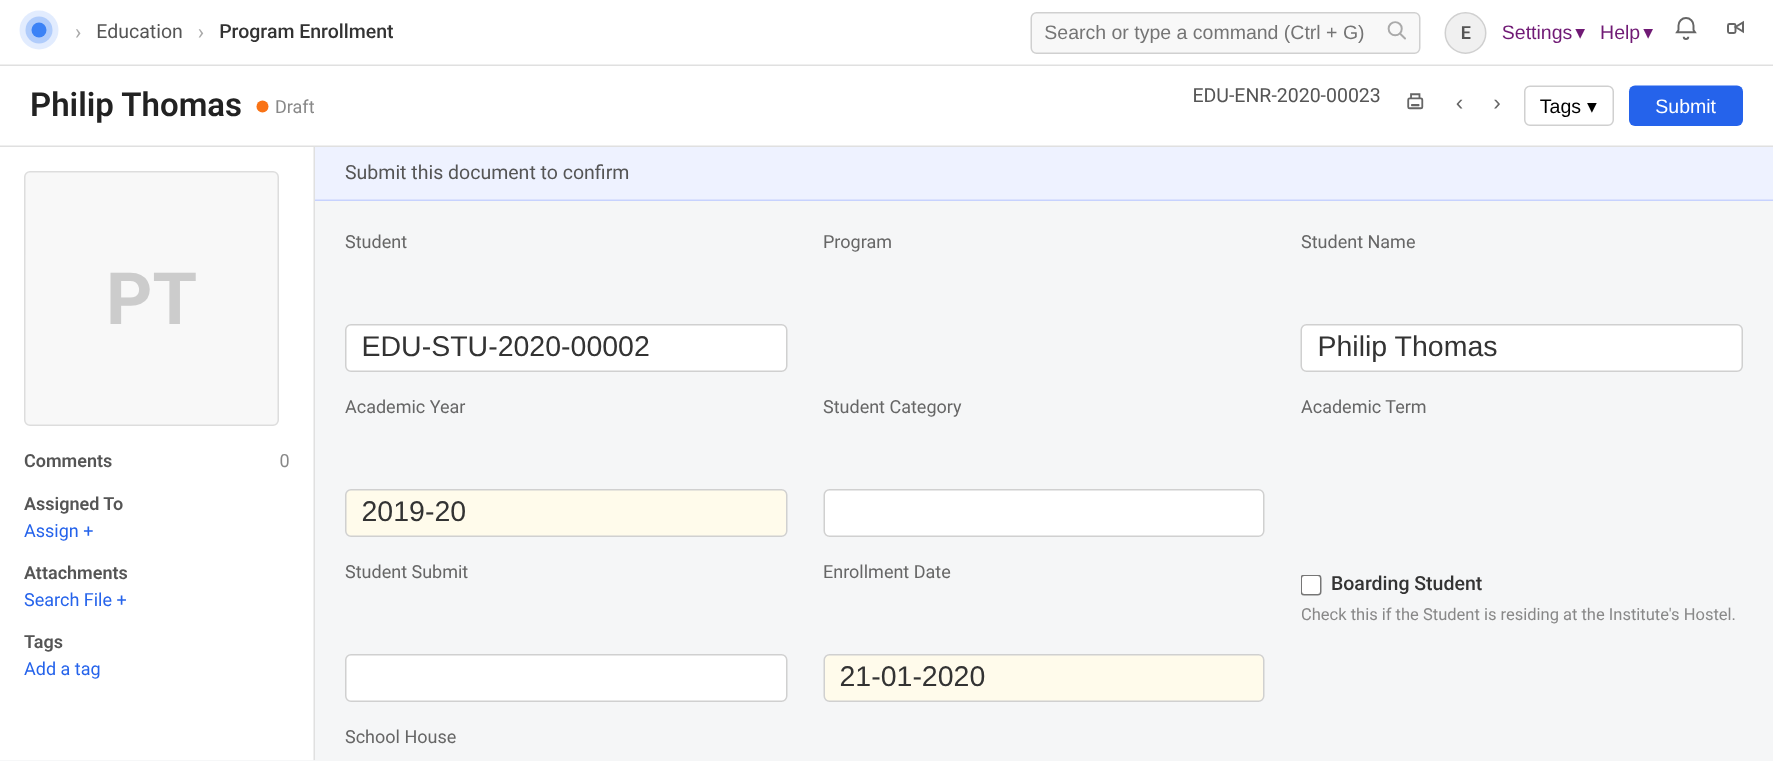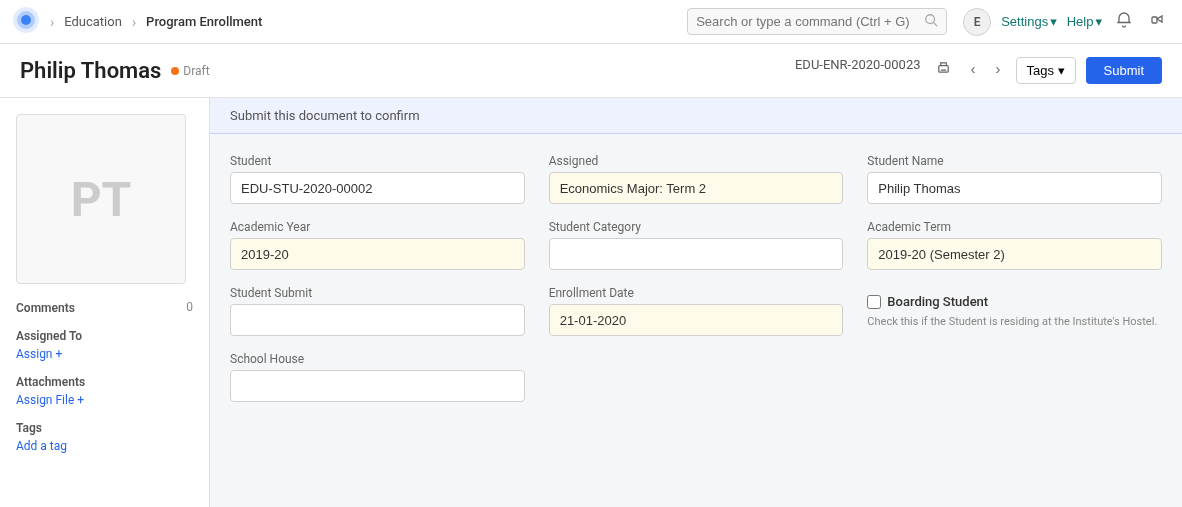--- a/index.html
+++ b/index.html
@@ -18,21 +18,21 @@
       border: 1px solid #d0d0d0; border-radius: 4px; padding: 4px 8px;
       background: #f8f8f8; width: 260px; gap: 6px;
     }
     .topnav-search input { border: none; background: transparent; outline: none; font-size: 13px; color: #555; width: 100%; }
     .topnav-actions { display: flex; align-items: center; gap: 10px; margin-left: 8px; }
     .topnav-avatar-e {
       width: 28px; height: 28px; border-radius: 50%; background: #f0f0f0;
       display: flex; align-items: center; justify-content: center; font-size: 12px; font-weight: 600; color: #555;
       border: 1px solid #d0d0d0; cursor: pointer;
     }
-    .topnav-btn { font-size: 13px; color: #0f766e; background: none; border: none; cursor: pointer; display: flex; align-items: center; gap: 2px; text-align: right; }
+    .topnav-btn { font-size: 13px; color: #701a75; background: none; border: none; cursor: pointer; display: flex; align-items: center; gap: 2px; text-align: right; }
     .topnav-icon-btn { background: none; border: none; cursor: pointer; color: #666; font-size: 16px; padding: 4px; }
 
     
     .page-header {
       display: flex; align-items: center; background: #fff;
       border-bottom: 1px solid #e0e0e0; padding: 10px 20px; height: 54px;
     }
     .page-title { font-size: 22px; font-weight: 600; color: #222; }
     .draft-badge {
       margin-left: 10px; display: flex; align-items: center; gap: 4px;
@@ -79,22 +79,23 @@
       padding: 10px 20px; font-size: 13px; color: #555;
     }
 
     
     .form-container { padding: 20px; }
     .form-grid { display: grid; grid-template-columns: 1fr 1fr 1fr; gap: 16px 24px; }
     .form-group { display: flex; flex-direction: column; gap: 4px; }
     .form-label { font-size: 12px; color: #666; }
     .form-input {
       border: 1px solid #d0d0d0; border-radius: 4px; padding: 6px 10px;
-      font-size: 13px; color: #333; background: #fff; outline: none;
+      font-size: 19px; color: #333; background: #fff; outline: none;
       height: 32px;
+      margin-top: 44px;
     }
     .form-input.filled { background: #fffbeb; border-color: #d0d0d0; }
     .form-input.readonly { background: #fff; }
     .checkbox-row { display: flex; align-items: center; gap: 6px; margin-top: 8px; }
     .checkbox-row input[type=checkbox] { width: 14px; height: 14px; }
     .checkbox-label { font-size: 13px; color: #333; font-weight: 500; }
     .checkbox-hint { font-size: 11px; color: #888; margin-top: 2px; }
   </style>
 </head>
 <body>
@@ -190,21 +191,21 @@
       <div class="sidebar-section-title">Assigned To</div>
       <div class="sidebar-link">
         <span>Assign</span>
         <span>+</span>
       </div>
     </div>
 
     <div class="sidebar-section">
       <div class="sidebar-section-title">Attachments</div>
       <div class="sidebar-link">
-        <span>Assign File</span>
+        <span>Search File</span>
         <span>+</span>
       </div>
     </div>
 
     <div class="sidebar-section">
       <div class="sidebar-section-title">Tags</div>
       <div class="sidebar-link">Add a tag</div>
     </div>
   </aside>
 
@@ -216,42 +217,40 @@
 
     <div class="form-container">
       <div class="form-grid">
 
         <div class="form-group">
           <label class="form-label">Student</label>
           <input type="text" class="form-input readonly" value="EDU-STU-2020-00002" style="">
         </div>
 
         <div class="form-group">
-          <label class="form-label">Assigned</label>
-          <input type="text" class="form-input filled" value="Economics Major: Term 2" style="">
+          <label class="form-label">Program</label>
         </div>
 
         <div class="form-group">
           <label class="form-label">Student Name</label>
           <input type="text" class="form-input readonly" value="Philip Thomas" style="">
         </div>
 
         <div class="form-group">
           <label class="form-label">Academic Year</label>
           <input type="text" class="form-input filled" value="2019-20" style="">
         </div>
 
         <div class="form-group">
           <label class="form-label">Student Category</label>
           <input type="text" class="form-input" style="">
         </div>
 
         <div class="form-group">
           <label class="form-label">Academic Term</label>
-          <input type="text" class="form-input filled" value="2019-20 (Semester 2)" style="">
         </div>
 
         <div class="form-group">
           <label class="form-label">Student Submit</label>
           <input type="text" class="form-input" style="">
         </div>
 
         <div class="form-group">
           <label class="form-label">Enrollment Date</label>
           <input type="text" class="form-input filled" value="21-01-2020" style="">

